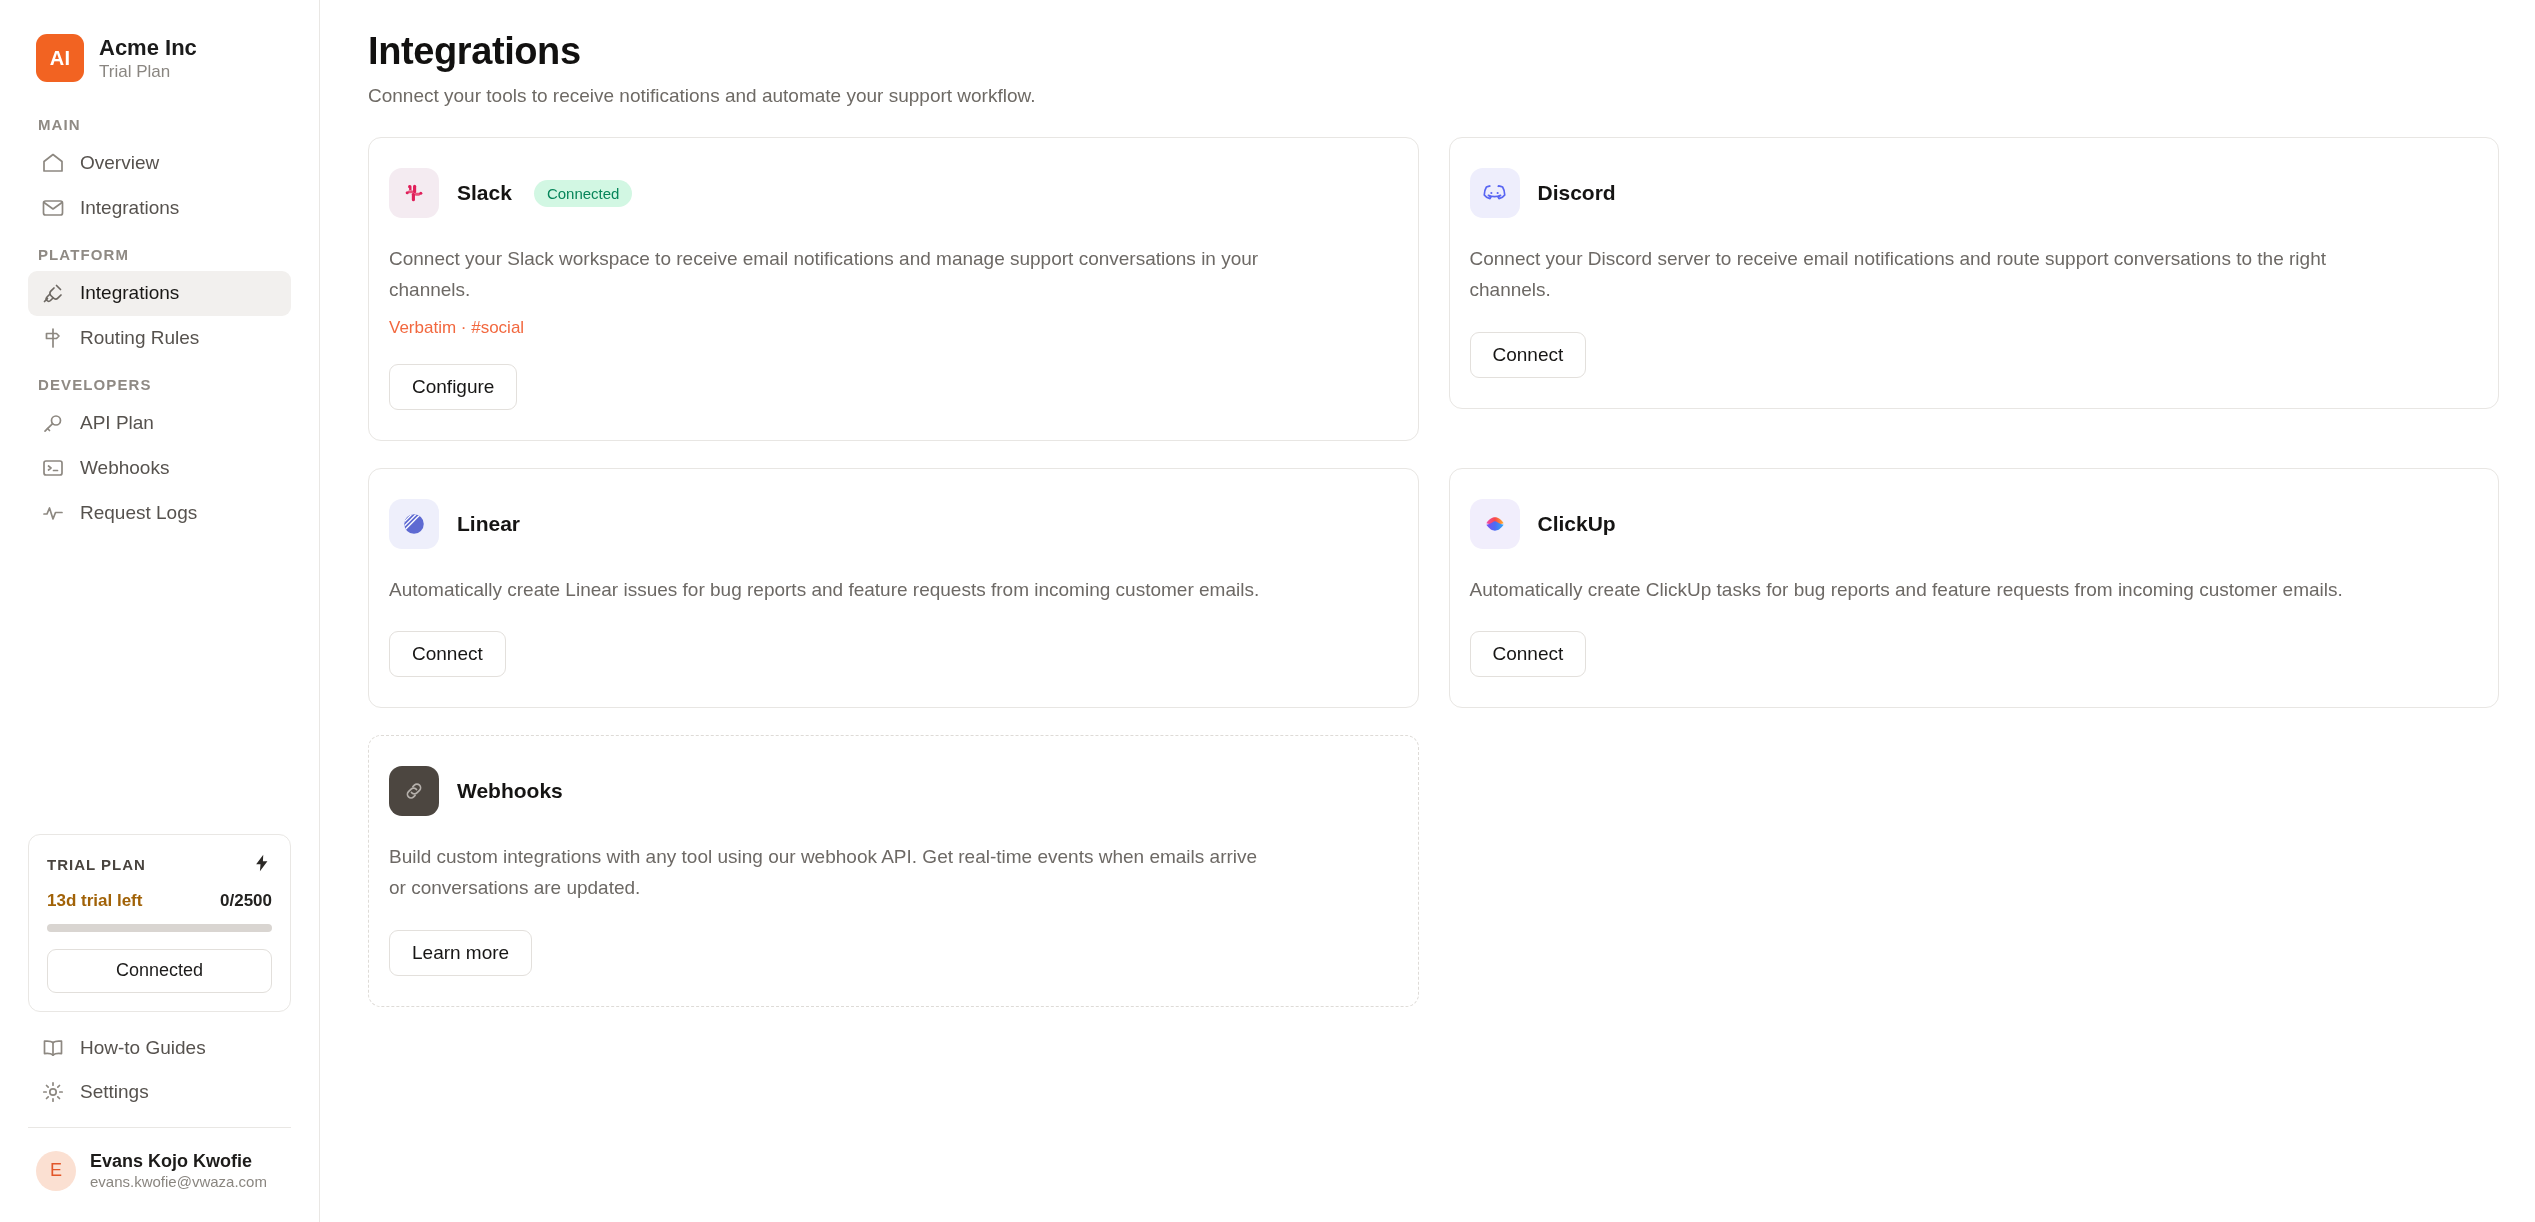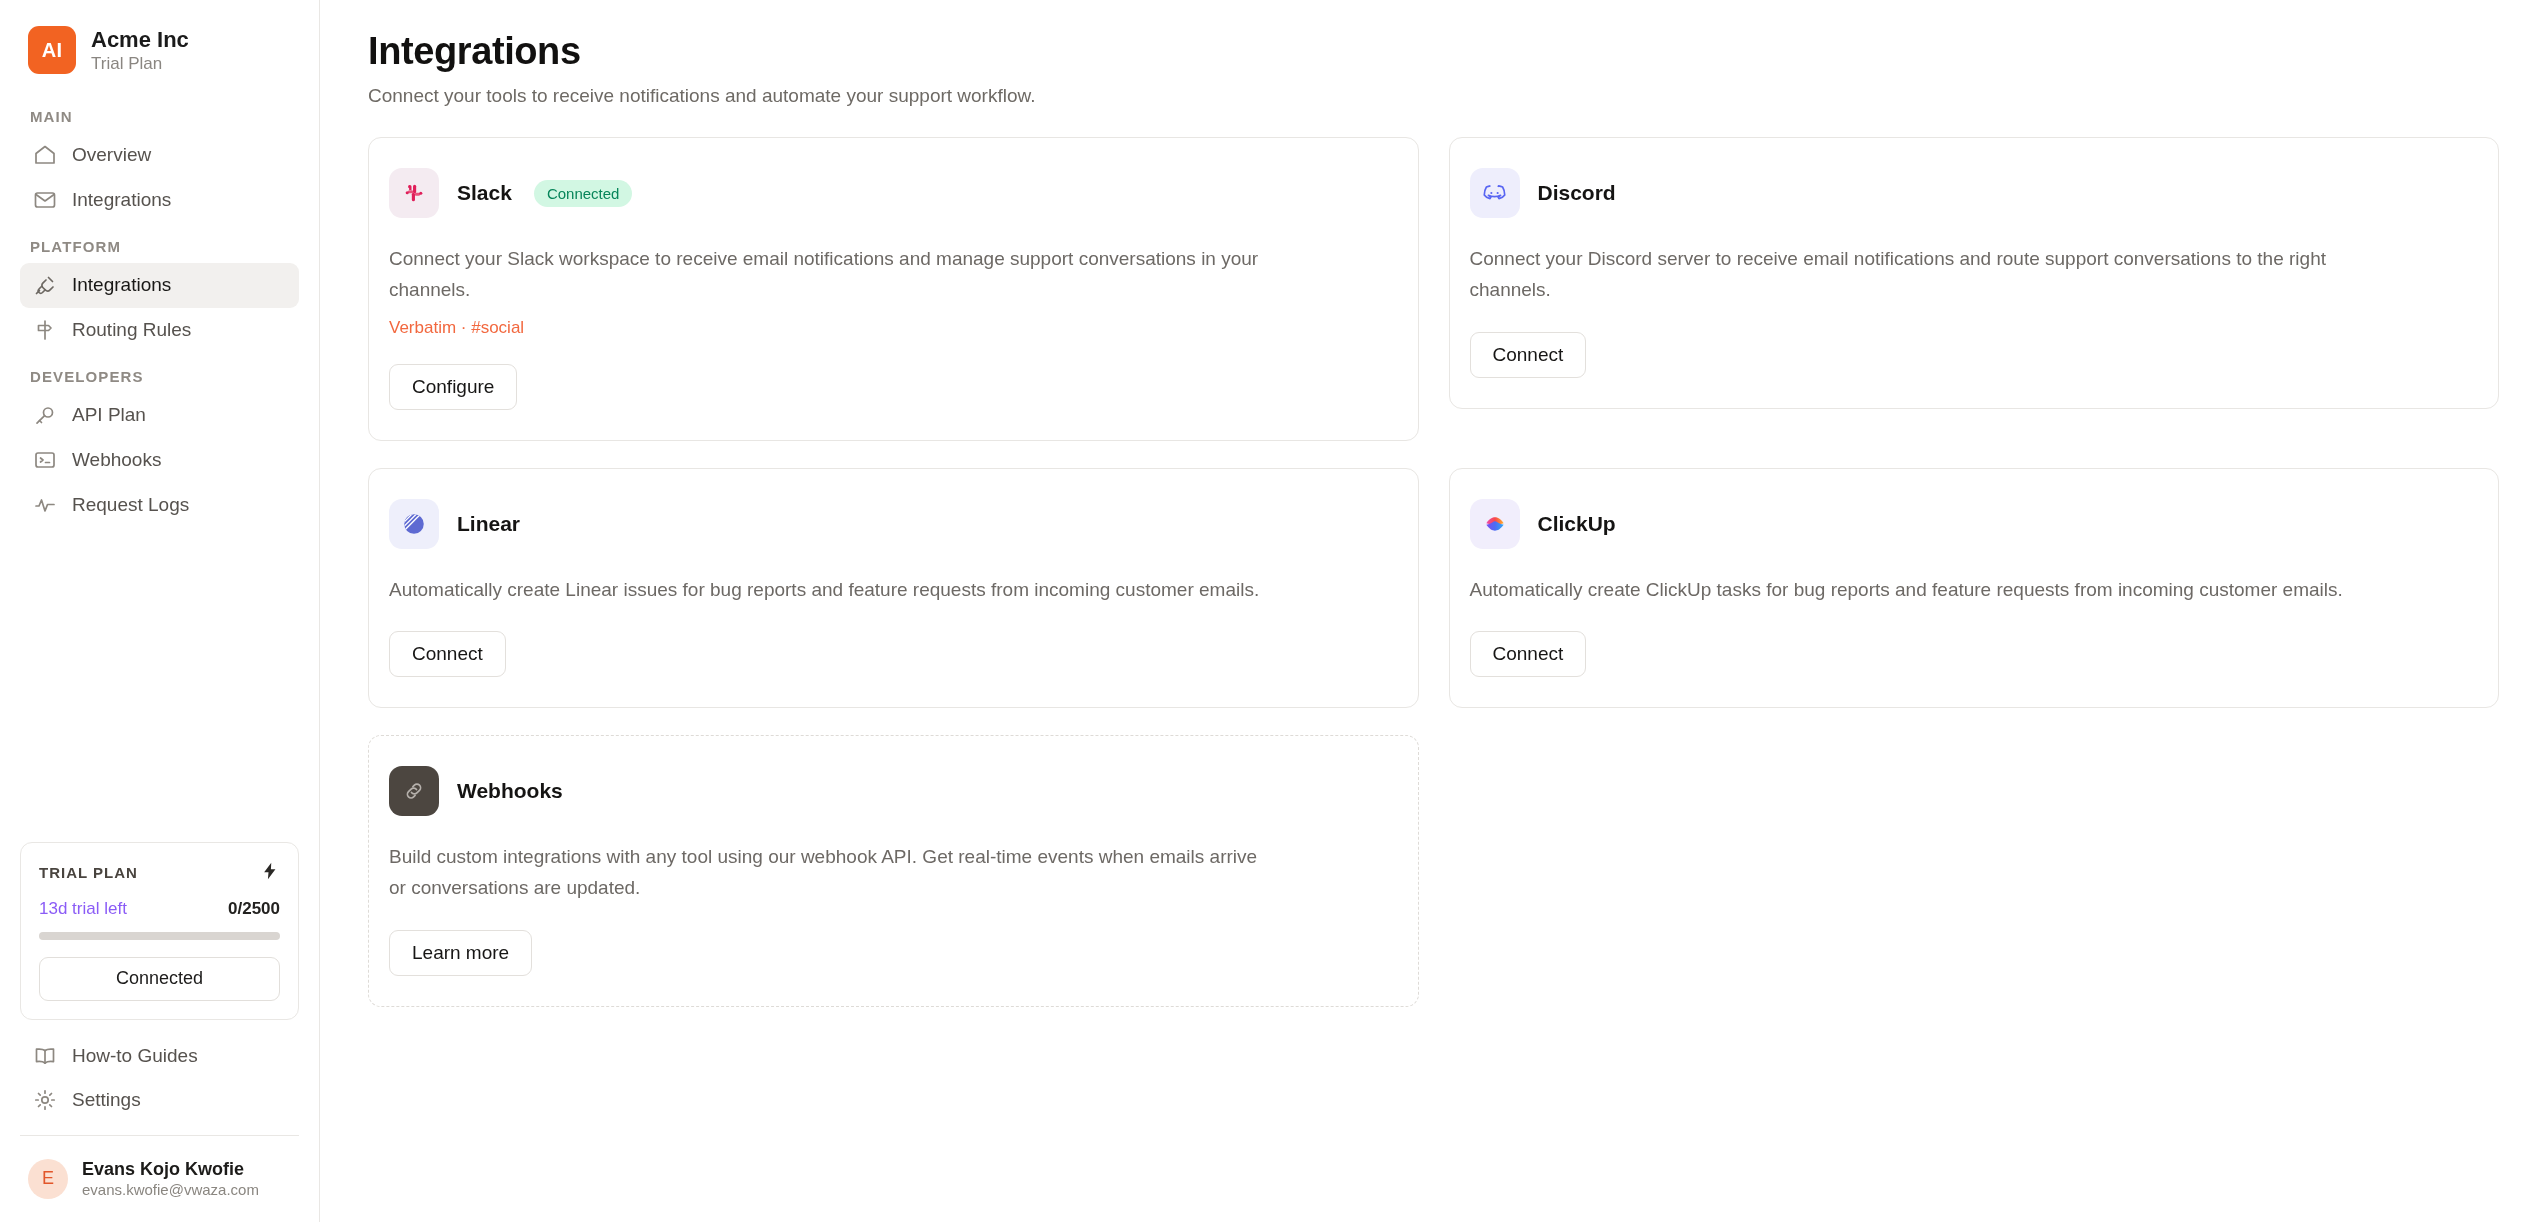--- a/index.html
+++ b/index.html
@@ -10,21 +10,21 @@
     -webkit-font-smoothing: antialiased;
   }
   .app { display: flex; width: 2535px; height: 1222px; overflow: hidden; }
 
   
   .sidebar {
     width: 320px; height: 1222px; flex: 0 0 320px;
     border-right: 1px solid #e9e7e4;
     background: #ffffff;
     display: flex; flex-direction: column;
-    padding: 4px;
+    padding: 12px;
     position: relative;
   }
   .brand { display: flex; align-items: center; gap: 15px; padding: 22px 24px 18px 24px; }
   .brand-logo {
     width: 48px; height: 48px; border-radius: 11px;
     background: #f26322;
     color: #fff; font-weight: bold; font-size: 20px;
     display: flex; align-items: center; justify-content: center;
     flex: 0 0 48px; letter-spacing: .3px;
   }
@@ -51,21 +51,21 @@
 
   
   .trial-wrap { padding: 0 16px 14px 16px; }
   .trial-card {
     border: 1px solid #e9e7e4; border-radius: 12px;
     padding: 18px 18px 18px 18px; background: #fff;
   }
   .trial-top { display: flex; align-items: center; justify-content: space-between; }
   .trial-title { font-size: 15px; font-weight: bold; letter-spacing: 1px; color: #49443f; }
   .trial-row { display: flex; align-items: center; justify-content: space-between; margin-top: 14px; }
-  .trial-left { font-size: 17px; color: #8b5cf6; }
+  .trial-left { font-size: 17px; color: #a16207; font-weight: bold; }
   .trial-right { font-size: 17px; color: #232220; font-weight: bold; }
   .progress { height: 8px; border-radius: 5px; background: #d9d5d1; margin-top: 13px; width: 100%; }
   .subscribe-btn {
     margin-top: 17px; width: 100%; height: 44px; border: 1px solid #e2dfdb;
     border-radius: 9px; background: #fff; color: #1c1b1a; font-size: 18px;
     font-family: inherit; cursor: pointer; display:flex; align-items:center; justify-content:center;
   }
 
   .bottom-nav { padding: 0 16px 6px 16px; }
   .divider { height: 1px; background: #e9e7e4; margin: 12px 0 0 0; }

